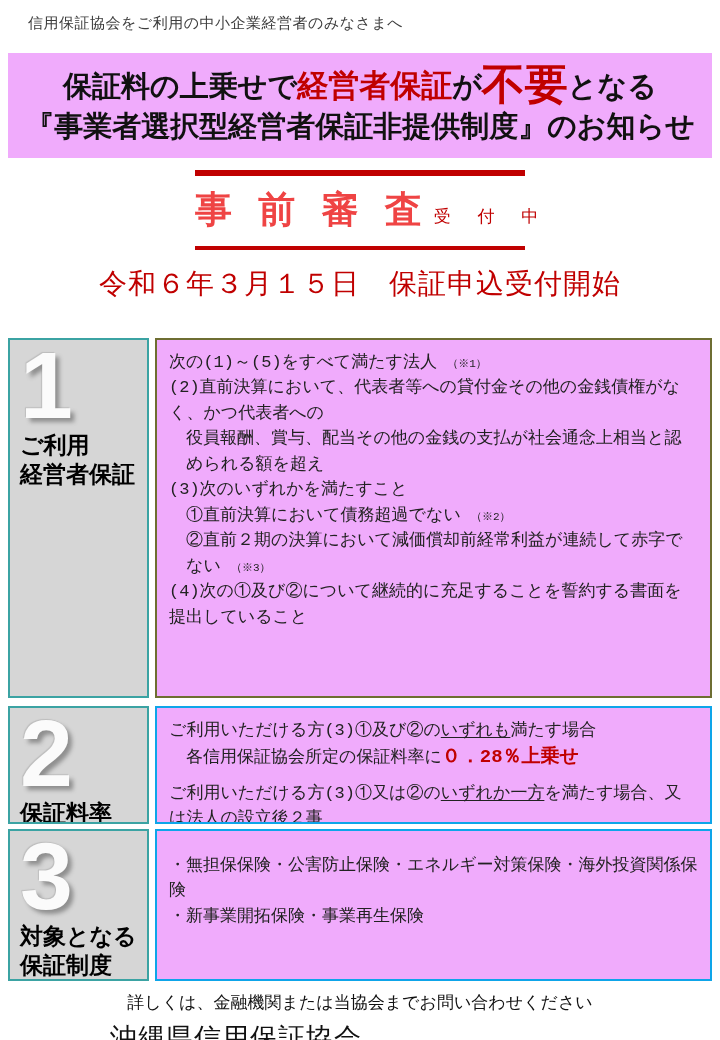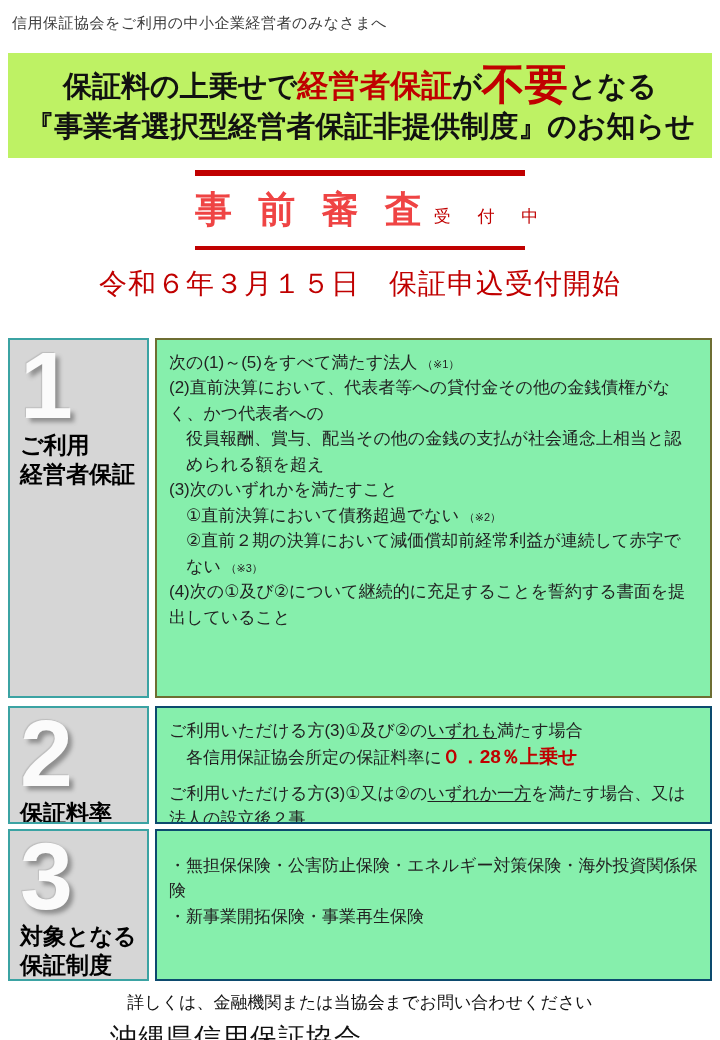--- a/index.html
+++ b/index.html
@@ -5,25 +5,25 @@
   * { margin:0; padding:0; box-sizing:border-box; }
   html,body { background:#fff; }
   body {
     width:720px; height:1040px; overflow:hidden;
     font-family:"Liberation Sans","DejaVu Sans",sans-serif;
     color:#1a1a1a;
   }
   .page { width:720px; height:1040px; padding:10px 8px 0; }
 
   
-  .header-note { font-size:15px; color:#3c3c3c; margin:4px 0 20px 4px; letter-spacing:0.5px; }
+  .header-note { font-size:15px; color:#3c3c3c; margin:4px 0 20px 20px; letter-spacing:0.5px; }
 
   
   .banner {
-    background:#bef264; text-align:center; padding:10px 0 12px;
+    background:#f0abfc; text-align:center; padding:10px 0 12px;
     line-height:1.3;
   }
   .banner .l1 { font-size:29px; font-weight:600; color:#111; }
   .banner .l2 { font-size:29px; font-weight:600; color:#111; margin-top:2px; }
   .banner .red { color:#c00000; font-size:31px; }
   .banner .red-big { color:#c00000; font-size:43px; font-weight:700; line-height:1; vertical-align:-3px; }
 
   
   .precheck {
     width:330px; margin:12px auto 0; text-align:center;
@@ -49,25 +49,25 @@
   .side .num {
     font-size:95px; font-weight:bold; color:#fbfbfb; line-height:0.92;
     text-shadow:4px 4px 4px #8f8f8f, -1px -1px 1px #bdbdbd;
   }
   .side .lbl {
     font-size:23px; font-weight:600; color:#000;
     white-space:pre-line; line-height:1.25; margin-top:2px;
   }
 
   .content {
-    flex:1; background:#86efac; padding:10px 12px; overflow:hidden;
-    font-size:17px; line-height:1.5; color:#222;
+    flex:1; background:#f0abfc; padding:10px 12px; overflow:hidden;
+    font-size:17px; line-height:1.5; color:#222;font-family:Liberation Mono, monospace;
   }
   .content.olive { border:2px solid #6e6e32; }
-  .content.dark  { border:2px solid #0c4a6e; }
+  .content.dark  { border:2px solid #0ea5e9; }
 
   .ind1 { padding-left:17px; }
   .ref  { font-size:11px; color:#222; }
 
   .rate-row { margin-bottom:9px; }
   .uline { text-decoration:underline; text-underline-offset:2px; }
   .rate-val { color:#c00000; font-weight:bold; font-size:19px; }
 
   .blank { height:12px; }
 

